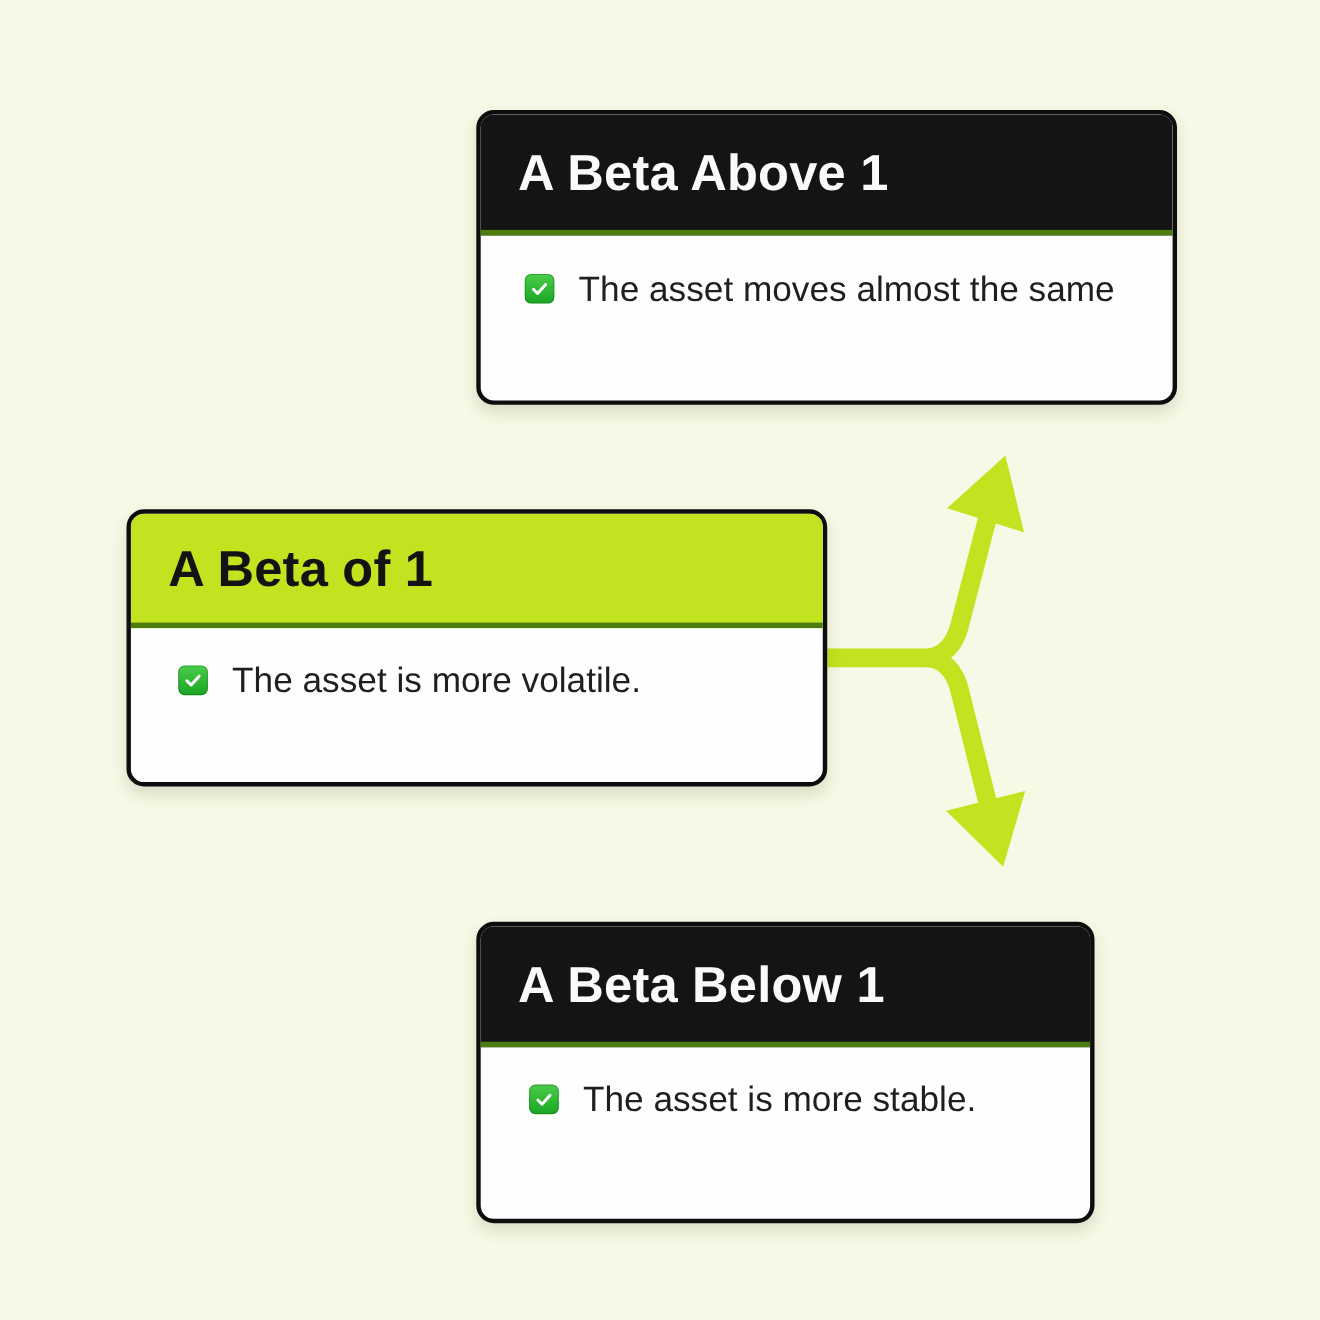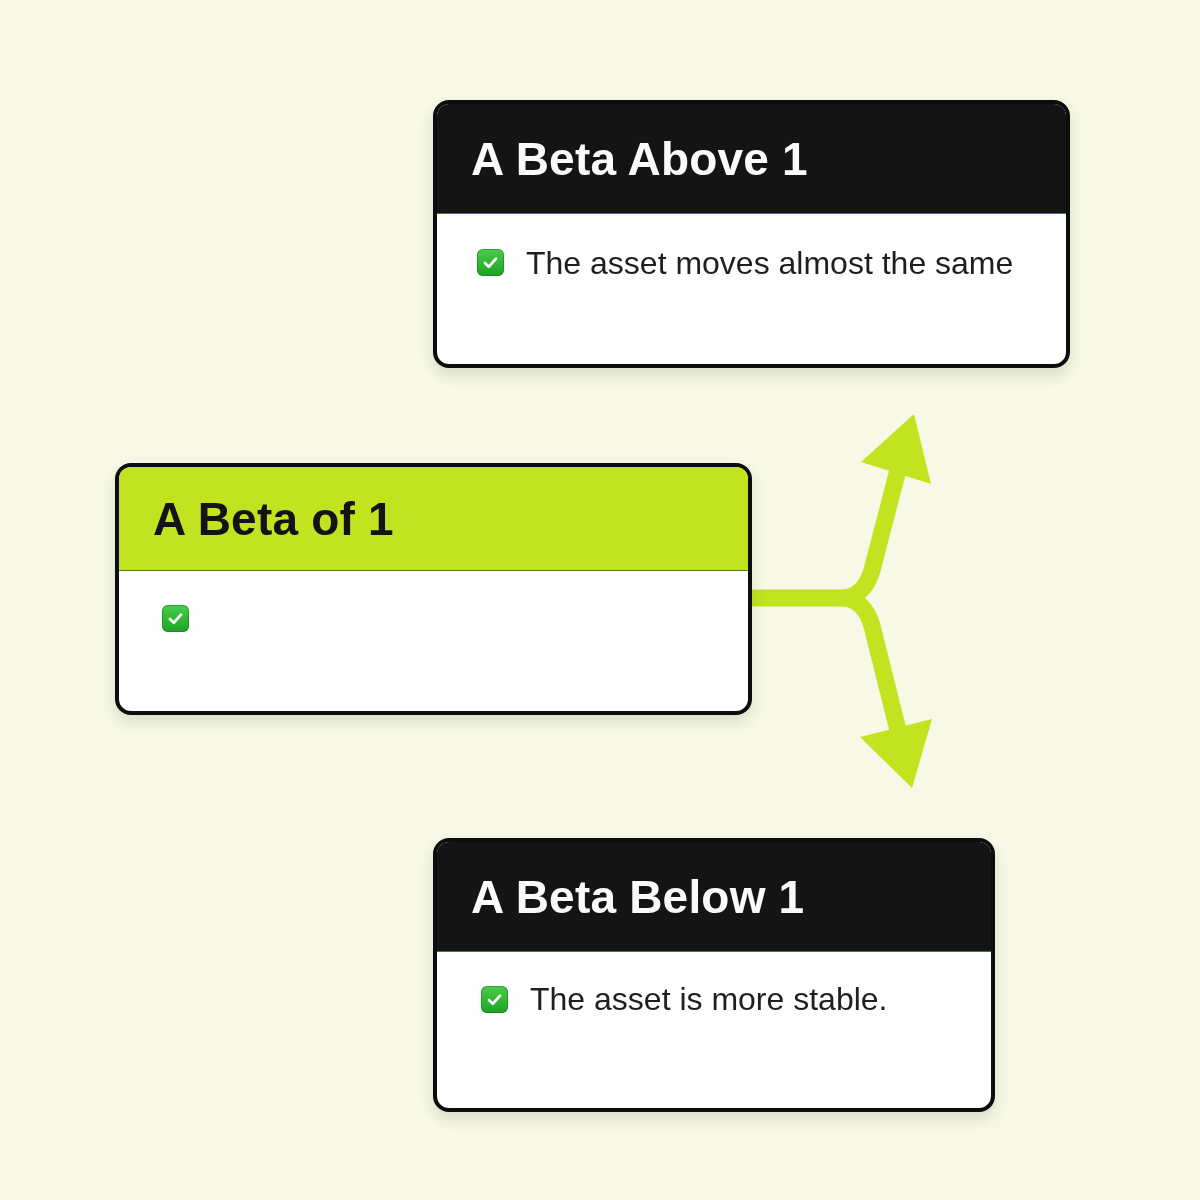--- a/index.html
+++ b/index.html
@@ -31,21 +31,21 @@
     box-shadow: 0 7px 14px rgba(70, 75, 30, 0.16);
   }
   .card-above  { left: 433px; top: 100px; width: 637px; height: 268px; }
   .card-of-one { left: 115px; top: 463px; width: 637px; height: 252px; }
   .card-below  { left: 433px; top: 838px; width: 562px; height: 274px; }
 
   .card-header {
     display: flex;
     align-items: center;
     padding: 0 34px;
-    border-bottom: 1px solid #4d7c0f;
+    border-bottom: 5px solid #4d7c0f;
   }
   .card-above .card-header,
   .card-below .card-header { height: 110px; background: #141414; }
   .card-of-one .card-header { height: 104px; background: #c2e420; }
 
   .card-title {
     margin: 0;
     font-size: 46px;
     font-weight: 700;
     letter-spacing: 0.2px;
@@ -119,20 +119,23 @@
     <header class="card-header">
       <h2 class="card-title">A Beta of 1</h2>
     </header>
     <div class="card-body">
       <div class="check-item">
         <span class="checkbox">
           <svg viewBox="0 0 24 24">
               <path d="M5 12.6 L9.8 17.4 L19 7.2" fill="none" stroke="#ffffff" stroke-width="3.4" stroke-linecap="round" stroke-linejoin="round"></path>
             </svg>
         </span>
+        <span class="check-text">
+          <span class="line">The asset is more volatile.</span>
+        </span>
       </div>
     </div>
   </section>
 
   <section class="card card-below">
     <header class="card-header">
       <h2 class="card-title">A Beta Below 1</h2>
     </header>
     <div class="card-body">
       <div class="check-item">

